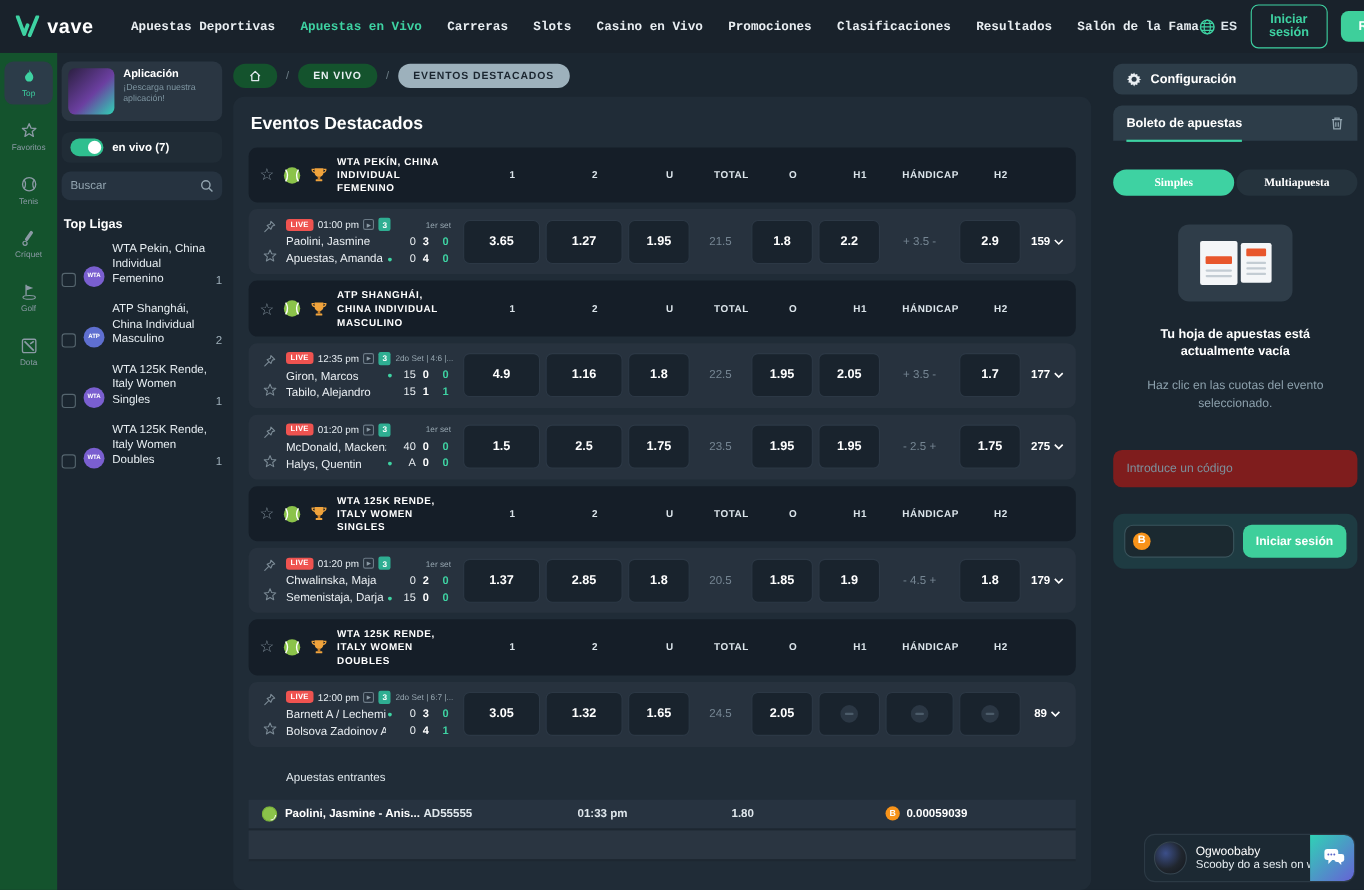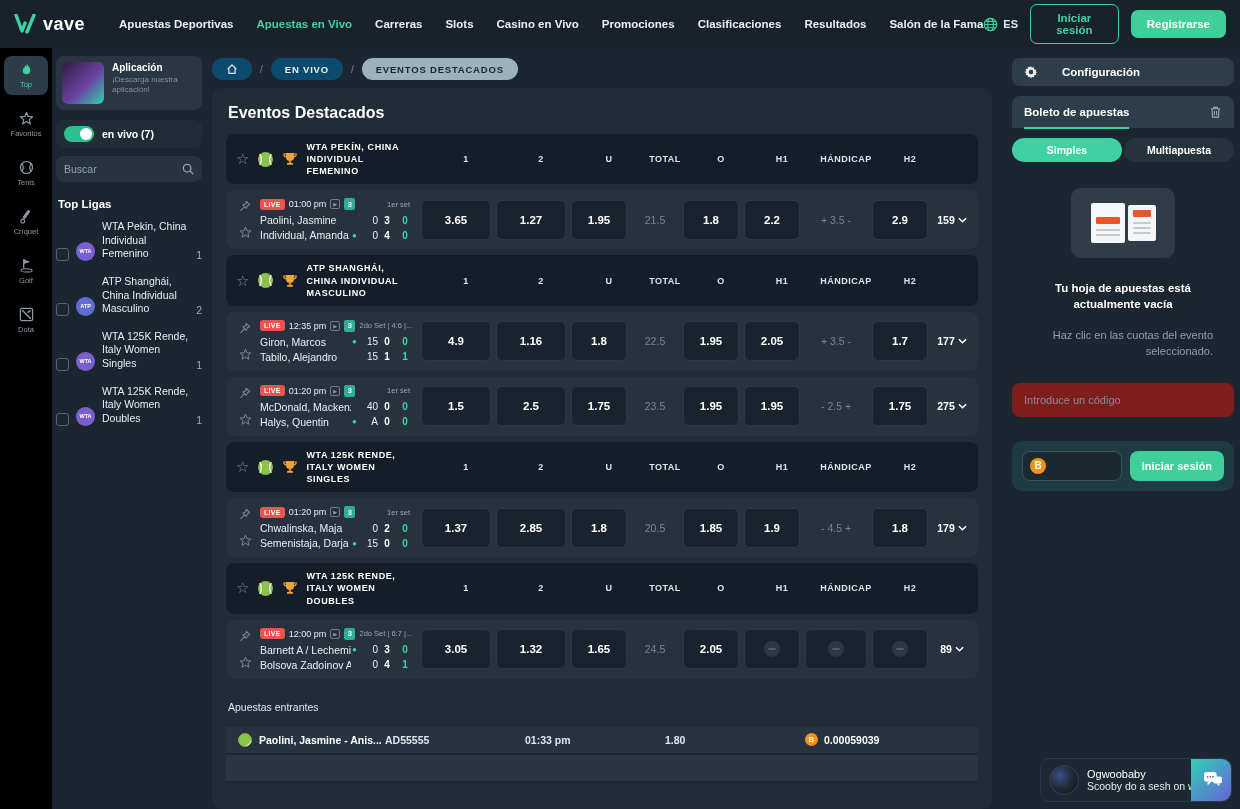--- a/index.html
+++ b/index.html
@@ -2,30 +2,30 @@
 <html><head>
 <meta charset="utf-8">
 <style>
   * { margin:0; padding:0; box-sizing:border-box; }
   html,body { width:1240px; height:809px; overflow:hidden; background:#1b2630; font-family:"Liberation Sans", sans-serif; position:relative; }
 
   
   .navbar { position:absolute; top:0; left:0; width:1240px; height:48px; background:#19222b; display:flex; align-items:center; padding:0 14px; z-index:5; }
   .brand { display:flex; align-items:center; gap:7px; margin-right:34px; cursor:pointer; }
   .brand-word { color:#fff; font-size:18px; font-weight:bold; letter-spacing:0.5px; }
-  .nav-items { display:flex; align-items:flex-start; gap:23px; flex:1; }
+  .nav-items { display:flex; align-items:flex-start; gap:23px; flex:1;font-family:Liberation Mono, monospace; }
   .nav-item { color:#e9eef2; font-size:11.5px; font-weight:bold; white-space:nowrap; cursor:pointer; }
   .nav-item.active { color:#3ed2a2; }
   .nav-right { display:flex; align-items:center; gap:12px; }
   .lang { display:flex; align-items:center; gap:5px; color:#dfe7ec; font-size:11px; font-weight:bold; cursor:pointer; }
   .btn-outline { border:1.5px solid #3ed2a2; color:#3ed2a2; background:transparent; font-size:11.5px; font-weight:bold; border-radius:7px; padding:7px 16px; cursor:pointer; font-family:inherit; }
   .btn-solid { border:none; background:#3ecf9b; color:#fff; font-size:11.5px; font-weight:bold; border-radius:7px; padding:8px 16px; cursor:pointer; font-family:inherit; }
 
   
-  .rail { position:absolute; top:48px; left:0; width:52px; height:761px; background:#000000; padding-top:8px; }
+  .rail { position:absolute; top:48px; left:0; width:52px; height:761px; background:#14532d; padding-top:8px; }
   .rail-item { width:44px; margin:0 auto 10px auto; display:flex; flex-direction:column; align-items:center; gap:3px; padding:6px 0; border-radius:8px; cursor:pointer; color:#8b9aa5; }
   .rail-item.active { background:#2c3c49; color:#3ed2a2; }
   .rail-item .rlbl { font-size:7.5px; }
   .rail-item svg { display:block; }
 
   
   .sidebar { position:absolute; top:56px; left:56px; width:146px; }
   .app-banner { background:#2a3642; border-radius:8px; display:flex; gap:8px; padding:6px; cursor:pointer; }
   .app-thumb { width:42px; height:42px; border-radius:6px; background:linear-gradient(135deg,#2b2040 0%,#6b3fa0 55%,#2fd3b5 100%); flex:none; }
   .app-title { color:#fff; font-size:10px; font-weight:bold; margin-bottom:2px; }
@@ -40,21 +40,21 @@
   .ligas-title { color:#fff; font-size:11.5px; font-weight:bold; margin:16px 0 10px 2px; }
   .league { display:flex; align-items:flex-end; gap:7px; margin-bottom:14px; cursor:pointer; }
   .lcheck { width:13px; height:13px; border:1.5px solid #56666f; border-radius:3px; flex:none; margin-top:10px; cursor:pointer; }
   .lbadge { width:19px; height:19px; border-radius:50%; background:#7a5fd0; color:#fff; font-size:5.5px; font-weight:bold; display:flex; align-items:center; justify-content:center; flex:none; margin-top:8px; }
   .lbadge.atp { background:#5f6fd0; }
   .lname { color:#e6edf1; font-size:10.5px; line-height:1.3; flex:1; }
   .lcount { color:#9fb0ba; font-size:10.5px; margin-top:10px; }
 
   
   .crumbs { position:absolute; top:58px; left:212px; display:flex; align-items:center; gap:8px; }
-  .chip { height:22px; border-radius:11px; background:#0c4a6e; display:flex; align-items:center; justify-content:center; padding:0 14px; color:#e8eef2; font-size:9.5px; font-weight:bold; letter-spacing:0.8px; cursor:pointer; }
+  .chip { height:22px; border-radius:11px; background:#14532d; display:flex; align-items:center; justify-content:center; padding:0 14px; color:#e8eef2; font-size:9.5px; font-weight:bold; letter-spacing:0.8px; cursor:pointer; }
   .chip.home { width:40px; padding:0; }
   .chip.current { background:#9db1bc; color:#1b2630; }
   .crumb-sep { color:#6f8089; font-size:10px; }
 
   
   .panel { position:absolute; top:88px; left:212px; width:780px; height:721px; background:#202c37; border-radius:10px; padding:14px; overflow:hidden; }
   .page-title { color:#fff; font-size:16px; font-weight:bold; margin:2px 0 12px 2px; }
 
   .rowgrid { display:grid; grid-template-columns:190px 70px 70px 56px 46px 56px 56px 62px 56px 38px; column-gap:5px; align-items:center; }
   .shead { background:#151e28; border-radius:8px; padding:7px 0 7px 10px; margin-bottom:6px; }
@@ -82,21 +82,21 @@
   .sc2 { width:18px; text-align:center; color:#fff; font-weight:bold; font-size:10px; flex:none; }
   .sc3 { width:18px; text-align:center; color:#3ed2a2; font-weight:bold; font-size:10px; flex:none; margin-right:2px; }
   .obox { background:#19232d; border:1px solid #2c3845; border-radius:6px; height:40px; display:flex; align-items:center; justify-content:center; color:#fff; font-size:11.5px; font-weight:bold; cursor:pointer; }
   .oplain { color:#76869300; color:#768693; font-size:10.5px; text-align:center; }
   .lockc { width:16px; height:16px; border-radius:50%; background:#2b3744; position:relative; }
   .lockc::after { content:""; position:absolute; left:4px; top:7px; width:8px; height:2px; background:#4c5c6a; border-radius:1px; }
   .more { display:flex; align-items:center; justify-content:center; gap:3px; color:#fff; font-size:10.5px; font-weight:bold; cursor:pointer; }
 
   
   .incoming-bar { display:flex; align-items:center; margin:22px 2px 0 2px; }
-  .incoming-title { color:#dfe7ec; font-size:10.5px; }
+  .incoming-title { color:#dfe7ec; font-size:10.5px;margin-left:32px; }
   .tabs-pill { margin-left:auto; background:#2a3844; border-radius:16px; display:flex; align-items:center; padding:3px; gap:2px; }
   .tab { color:#e9eef2; font-size:10.5px; font-weight:bold; padding:6px 12px; border-radius:14px; cursor:pointer; white-space:nowrap; }
   .tab.active { background:#3ed2a2; color:#fff; }
   .btable { margin-top:14px; }
   .bt-grid { display:grid; grid-template-columns:1.05fr 1fr 1fr 1fr 1.15fr; align-items:center; padding:0 12px; }
   .bt-head { background:#1a242e; height:32px; border-radius:4px 4px 0 0; }
   .bt-head span { color:#3ed2a2; font-size:9.5px; font-weight:bold; letter-spacing:1px; }
   .bt-row { height:28px; background:#2a3541; border-bottom:2px solid #1d2731; cursor:pointer; }
   .bt-row:nth-child(odd) { background:#273340; }
   .bt-event { display:flex; align-items:center; gap:7px; color:#fff; font-size:10.5px; font-weight:bold; white-space:nowrap; overflow:hidden; }
@@ -104,39 +104,39 @@
   .bt-amt { display:flex; align-items:center; gap:6px; color:#fff; font-size:10.5px; font-weight:bold; }
   .coin { width:13px; height:13px; border-radius:50%; color:#fff; font-size:8px; font-weight:bold; display:flex; align-items:center; justify-content:center; flex:none; }
   .coin.btc { background:#f7931a; }
   .sporti { width:14px; height:14px; border-radius:50%; flex:none; }
   .sporti.tennis { background:#8bc34a; border:1px solid #7cb33b; position:relative; }
   .sporti.tennis::after { content:""; position:absolute; left:2px; top:2px; width:8px; height:8px; border-radius:50%; border:1.5px solid rgba(255,255,255,0.85); border-color:transparent transparent rgba(255,255,255,0.9) transparent; transform:rotate(-45deg); }
 
   
   .rightcol { position:absolute; top:58px; left:1012px; width:222px; }
   .card { background:#2d3d49; border-radius:8px; }
-  .cfg { height:28px; display:flex; align-items:center; gap:24px; padding:0 12px; cursor:pointer; }
+  .cfg { height:28px; display:flex; align-items:center; gap:8px; padding:0 12px; cursor:pointer; }
   .cfg-lbl { color:#fff; font-size:11.5px; font-weight:bold; }
   .slip-head { margin-top:10px; height:32px; display:flex; align-items:center; padding:0 12px; border-radius:8px 8px 0 0; }
   .slip-title { color:#fff; font-size:11.5px; font-weight:bold; border-bottom:2px solid #3ed2a2; padding-bottom:9px; margin-bottom:-11px; }
   .trash { margin-left:auto; cursor:pointer; }
-  .slip-tabs { display:flex; gap:2px; margin-top:10px; }
+  .slip-tabs { display:flex; gap:2px; margin-top:26px;font-family:Liberation Serif, serif; }
   .slip-tab { flex:1; height:24px; border-radius:12px; display:flex; align-items:center; justify-content:center; color:#fff; font-size:10.5px; font-weight:bold; background:#25333d; cursor:pointer; }
   .slip-tab.active { background:#3ed2a2; }
   .ticket-wrap { display:flex; justify-content:center; margin-top:26px; }
   .ticket-bg { width:104px; height:70px; background:#2f3d49; border-radius:10px; display:flex; align-items:center; justify-content:center; gap:3px; }
   .tk { background:#f4f6f8; border-radius:2px; position:relative; }
   .tk.l { width:34px; height:40px; }
   .tk.r { width:28px; height:36px; }
   .tk .bar { position:absolute; left:5px; right:5px; height:7px; background:#e8562c; border-radius:1px; }
   .tk.l .bar { top:14px; }
   .tk.r .bar { top:5px; }
   .tk .ln { position:absolute; left:5px; right:5px; height:2px; background:#c3ccd3; border-radius:1px; }
   .empty-title { color:#fff; font-size:11.5px; font-weight:bold; text-align:center; width:190px; margin:22px auto 0 auto; line-height:1.4; }
-  .empty-hint { color:#8ca0ac; font-size:11px; text-align:right; width:180px; margin:16px auto 8px auto; line-height:1.4; }
+  .empty-hint { color:#8ca0ac; font-size:11px; text-align:center; width:180px; margin:16px auto 18px auto; line-height:1.4; }
   .code-input { margin-top:16px; width:100%; height:34px; background:#7f1d1d; border:none; border-radius:8px; padding:0 12px; color:#c9d4db; font-size:11px; font-family:inherit; outline:none; }
   .code-input::placeholder { color:#7d909c; }
   .login-bar { margin-top:24px; background:#1e3b42; border-radius:10px; padding:10px; display:flex; gap:8px; align-items:center; }
   .login-input { flex:1; height:30px; background:#1b2930; border:1px solid #3a545c; border-radius:8px; display:flex; align-items:center; padding:0 7px; cursor:text; }
   .btc-mini { width:16px; height:16px; border-radius:50%; background:#f7931a; color:#fff; font-size:10px; font-weight:bold; display:flex; align-items:center; justify-content:center; }
   .login-btn { border:none; background:#3ecf9b; color:#fff; font-size:11px; font-weight:bold; border-radius:8px; padding:9px 12px; cursor:pointer; font-family:inherit; white-space:nowrap; }
 
   
   .chat { position:absolute; left:1040px; top:758px; width:192px; height:44px; background:#1c2933; border:1px solid #2c3a45; border-radius:10px; display:flex; align-items:center; overflow:hidden; cursor:pointer; }
   .chat-avatar { width:30px; height:30px; border-radius:50%; margin:0 8px; flex:none; background:radial-gradient(circle at 35% 35%, #3c4f8a 0%, #20262e 55%, #12161b 100%); border:1px solid #36444f; }
@@ -331,21 +331,21 @@
           <span class="setlbl">1er set</span>
         </div>
         <div class="prow">
           <span class="pname">Paolini, Jasmine</span>
           <span class="srv"></span>
           <span class="sc1">0</span>
           <span class="sc2">3</span>
           <span class="sc3">0</span>
         </div>
         <div class="prow">
-          <span class="pname">Individual, Amanda</span>
+          <span class="pname">Apuestas, Amanda</span>
           <span class="srv">●</span>
           <span class="sc1">0</span>
           <span class="sc2">4</span>
           <span class="sc3">0</span>
         </div>
       </div>
     </div>
     <div class="obox">3.65</div>
     <div class="obox">1.27</div>
     <div class="obox">1.95</div>

